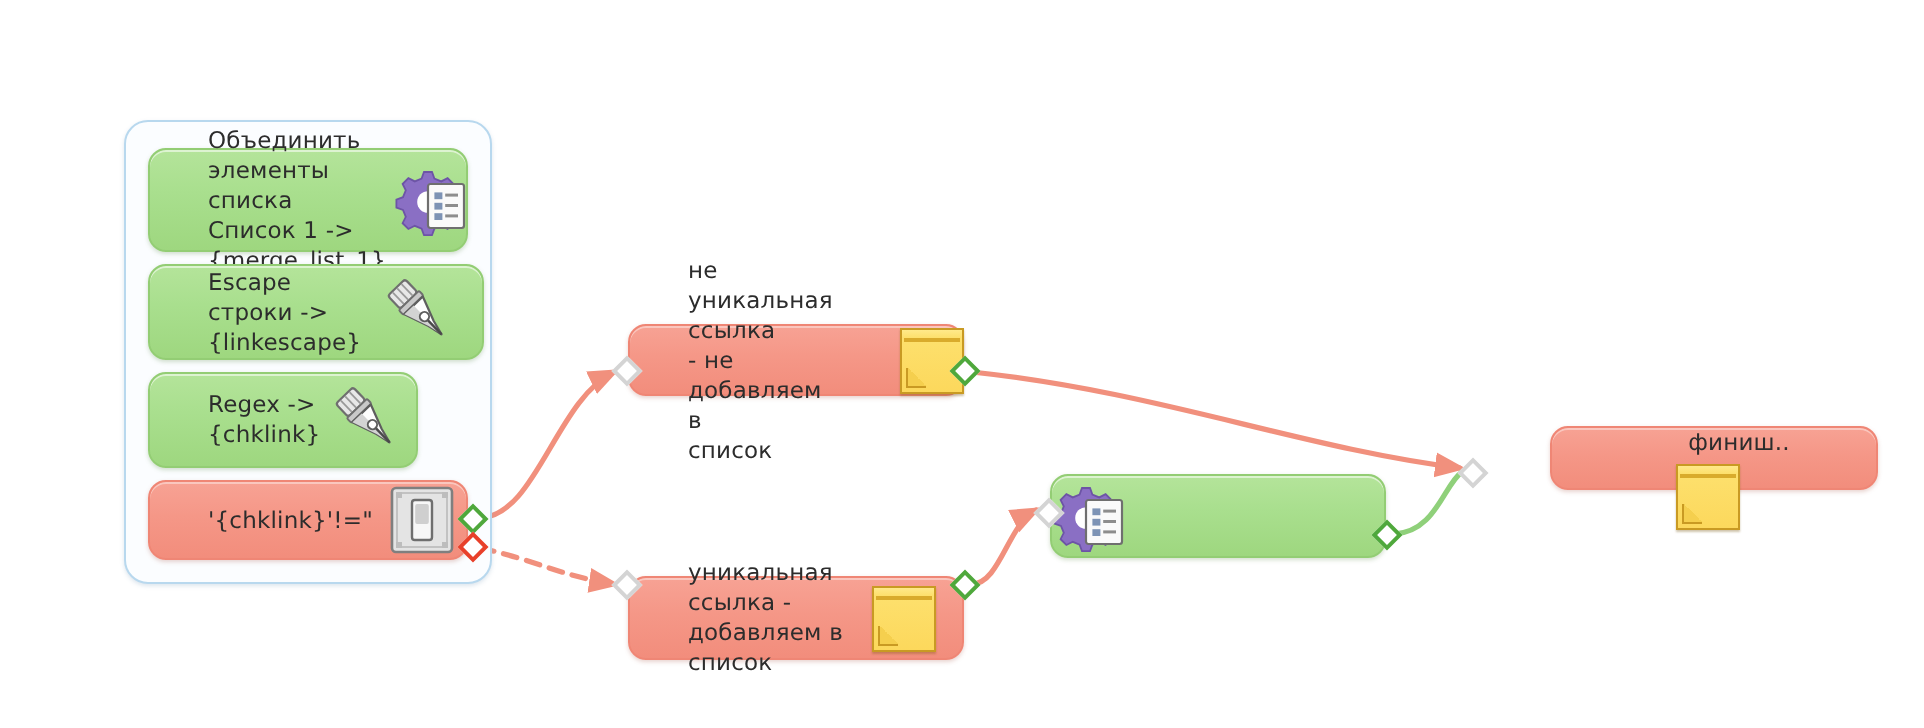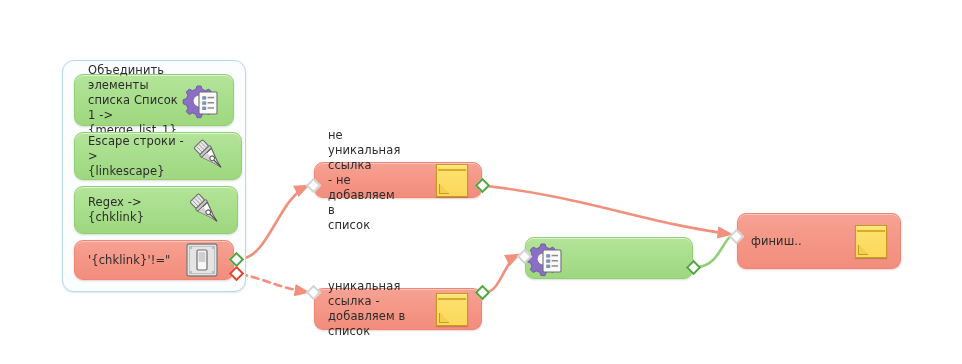--- a/index.html
+++ b/index.html
@@ -42,21 +42,21 @@
     box-sizing: border-box;
     display: flex;
     align-items: center;
     overflow: visible;
   }
   .node .node-label {
     flex: 1 1 auto;
     font-size: 11.5px;
     line-height: 15px;
     color: #2c2c2c;
-    padding-left: 13px;
+    padding-left: 29px;
     padding-right: 4px;
     white-space: pre-line;
     letter-spacing: 0.1px;
   }
   .node .node-icon {
     flex: 0 0 auto;
     width: 40px;
     height: 38px;
     margin-right: 11px;
     position: relative;
@@ -175,21 +175,21 @@
                 <line x1="23" y1="2.6" x2="23" y2="10.4" stroke="#9a9a9a" stroke-width="0.9"></line>
                 <rect x="13" y="11" width="14" height="3.2" rx="0.8" fill="#c9c9c9" stroke="#6f6f6f" stroke-width="1"></rect>
                 <path d="M13.6 14.4 L26.4 14.4 L21.8 27 L20 34.5 L18.2 27 Z" fill="#fdfdfd" stroke="#5e5e5e" stroke-width="1.1" stroke-linejoin="round"></path>
                 <path d="M13.6 14.4 L20 14.4 L20 34.5 L18.2 27 Z" fill="#d3d3d3"></path>
                 <circle cx="20" cy="22.2" r="2.3" fill="#ffffff" stroke="#5e5e5e" stroke-width="1"></circle>
                 <line x1="20" y1="24.8" x2="20" y2="34.5" stroke="#4a4a4a" stroke-width="1.2"></line>
               </g>
             </svg></span>
         </div>
       </div>
-      <div class="node green" style="left: 74px; top: 186px; width: 164px; height: 48px;">
+      <div class="node green" style="left: 74px; top: 186px; width: 135px; height: 48px;">
         <div class="node-label">Regex -&gt; {chklink}</div>
         <div class="node-icon">
           <span class="ico"><svg width="40" height="38" viewBox="0 0 40 38">
               <g transform="rotate(-44 20 19)">
                 <rect x="14" y="2" width="12" height="9" rx="1.5" fill="#e8e8e8" stroke="#6f6f6f" stroke-width="1.1"></rect>
                 <line x1="17" y1="2.6" x2="17" y2="10.4" stroke="#9a9a9a" stroke-width="0.9"></line>
                 <line x1="20" y1="2.6" x2="20" y2="10.4" stroke="#9a9a9a" stroke-width="0.9"></line>
                 <line x1="23" y1="2.6" x2="23" y2="10.4" stroke="#9a9a9a" stroke-width="0.9"></line>
                 <rect x="13" y="11" width="14" height="3.2" rx="0.8" fill="#c9c9c9" stroke="#6f6f6f" stroke-width="1"></rect>
                 <path d="M13.6 14.4 L26.4 14.4 L21.8 27 L20 34.5 L18.2 27 Z" fill="#fdfdfd" stroke="#5e5e5e" stroke-width="1.1" stroke-linejoin="round"></path>
@@ -246,21 +246,21 @@
                 <rect x="3.2" y="4.2" width="4" height="3.4" fill="#7d93b5"></rect>
                 <rect x="3.2" y="9.4" width="4" height="3.4" fill="#7d93b5"></rect>
                 <rect x="3.2" y="14.6" width="4" height="3.4" fill="#7d93b5"></rect>
                 <rect x="8.6" y="4.8" width="6.4" height="1.5" fill="#8d8d8d"></rect>
                 <rect x="8.6" y="10" width="6.4" height="1.5" fill="#8d8d8d"></rect>
                 <rect x="8.6" y="15.2" width="6.4" height="1.5" fill="#8d8d8d"></rect>
               </g>
             </svg></span>
         </div>
       </div>
-      <div class="node salmon" style="left: 737px; top: 213px; width: 164px; height: 56px;">
+      <div class="node salmon" style="left: 775px; top: 213px; width: 164px; height: 32px; flex-direction: column;">
         <div class="node-label">финиш..</div>
         <div class="node-icon">
           <span class="ico">
             <span class="note"></span>
           </span>
         </div>
       </div>
     </div>
 
   <div id="port-layer">

